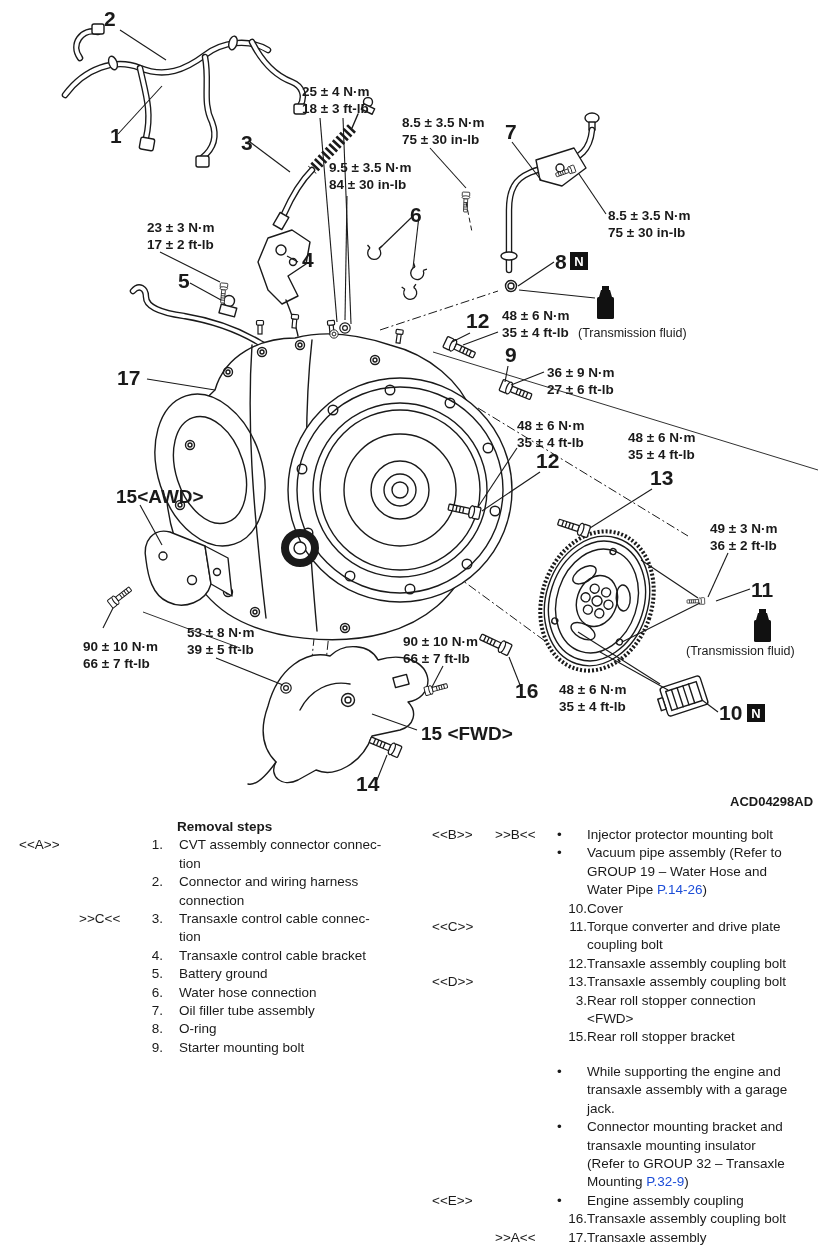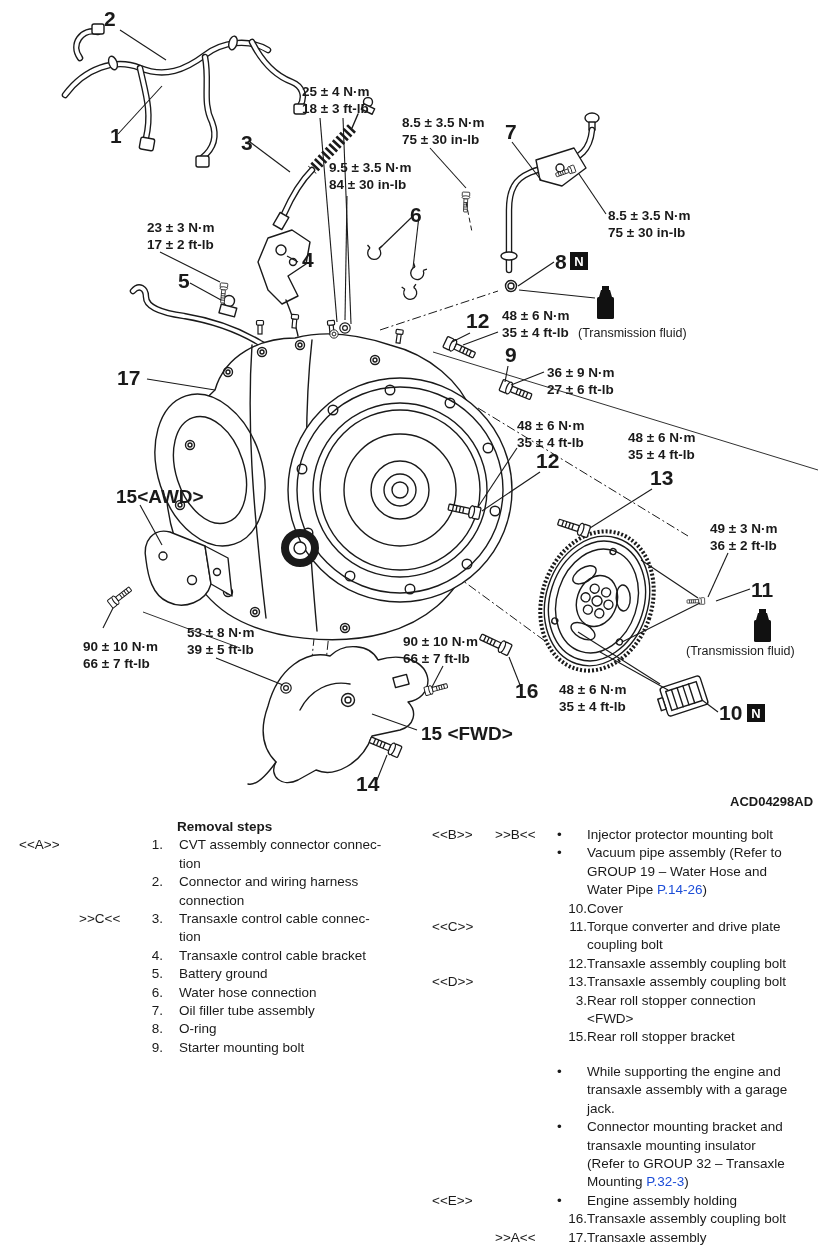--- a/index.html
+++ b/index.html
@@ -550,29 +550,29 @@
           </div>
     </div>
     <div class="rrow">
       <span class="m1"></span>
           <span class="m2"></span>
       <span class="numr bullet">•</span>
       <div class="txt">
         <span>Connector mounting bracket and</span>
         <span>transaxle mounting insulator</span>
         <span>(Refer to GROUP 32 – Transaxle</span>
-        <span><span class="inl">Mounting </span><span class="inl blue">P.32-3</span><span class="inl">)</span></span>
+        <span><span class="inl">Mounting </span><span class="inl blue">P.32-9</span><span class="inl">)</span></span>
       </div>
     </div>
     <div class="rrow">
       <span class="m1">&lt;&lt;E&gt;&gt;</span>
           <span class="m2"></span>
       <span class="numr bullet">•</span>
       <div class="txt">
-            <span>Engine assembly holding</span>
+            <span>Engine assembly coupling</span>
           </div>
     </div>
     <div class="rrow">
       <span class="m1"></span>
           <span class="m2"></span>
       <span class="numr">16.</span>
       <div class="txt">
             <span>Transaxle assembly coupling bolt</span>
           </div>
     </div>

